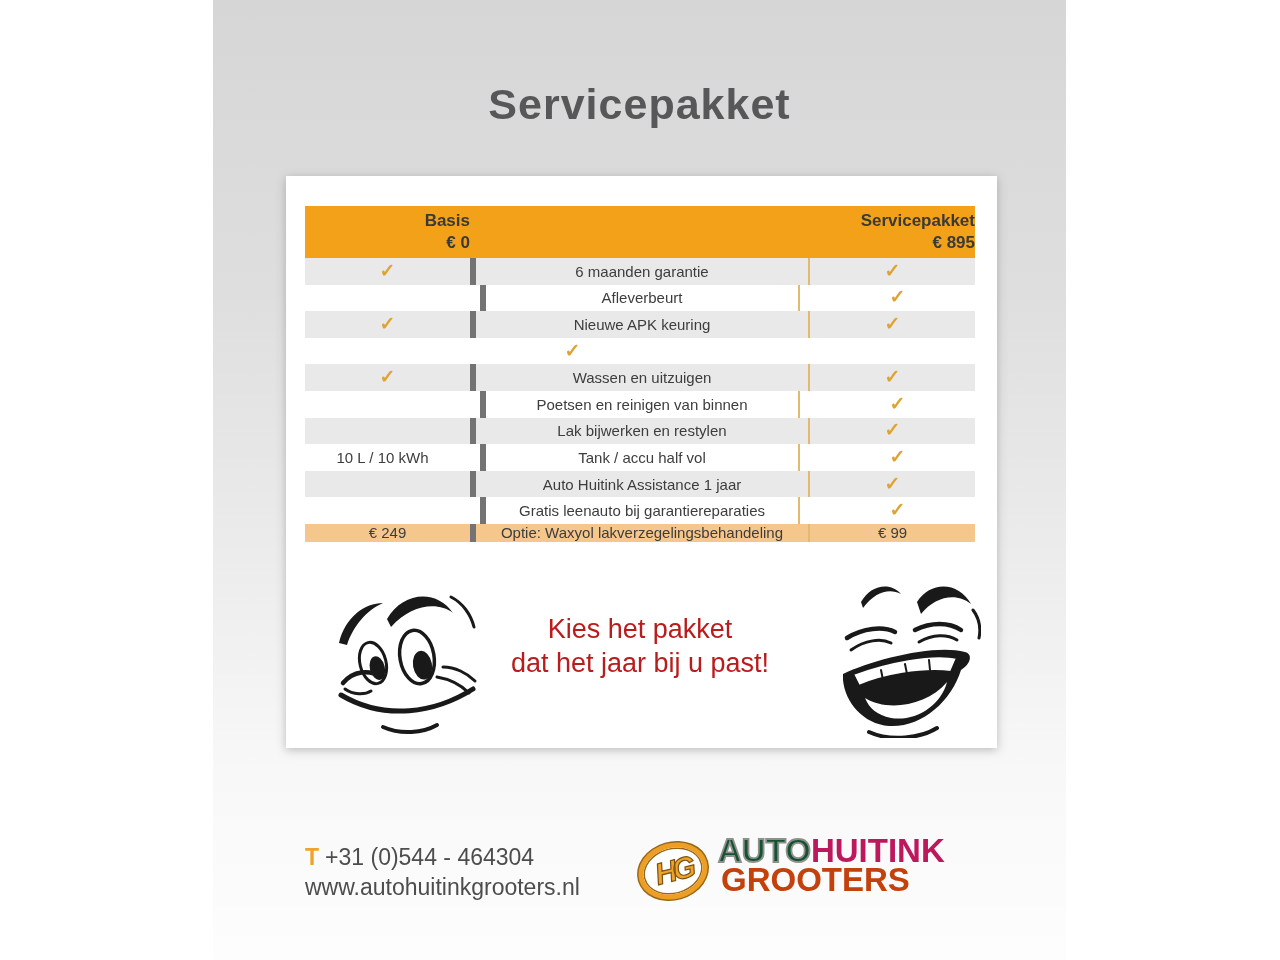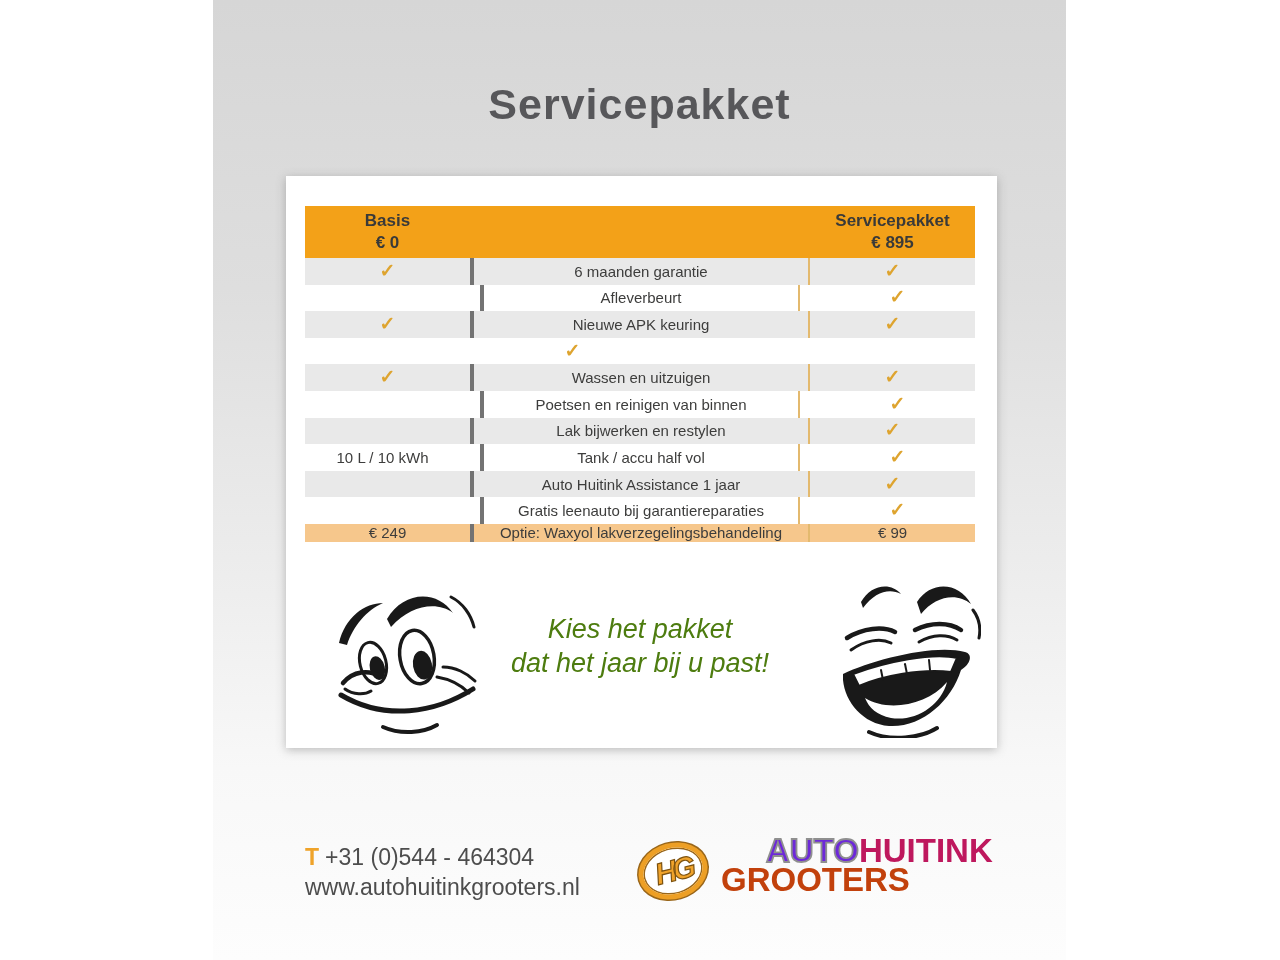--- a/index.html
+++ b/index.html
@@ -17,65 +17,65 @@
   }
 
   .card {
     position:absolute; left:286px; top:176px; width:711px; height:572px;
     background:#ffffff; box-shadow:0 2px 9px rgba(110,110,110,0.45);
   }
 
   .pkg-table { position:absolute; left:19px; top:30px; width:670px; }
   .t-header {
     display:flex; height:52px; background:#f3a118; color:#3a3a39;
-    font-weight:bold; font-size:17px; line-height:1.32; text-align:center;
+    font-weight:bold; font-size:17px; line-height:1.32; text-align:right;
   }
   .t-header .hcell { display:flex; flex-direction:column; justify-content:center; }
   .hcol1 { width:165px; }
   .hcol2 { width:340px; }
   .hcol3 { width:165px; }
 
   .t-row { display:flex; height:26.6px; font-size:15px; color:#3d3d3c; text-align:center; }
   .t-row.highlight { height:18px; background:#f6c78c; }
   .t-row.gray { background:#e9e9e9; }
   .t-row.white { background:#ffffff;gap:20px; }
   .t-row .cell { display:flex; align-items:center; justify-content:center; }
   .c1 { width:165px; }
-  .c2 { width:340px; border-left:4px solid #737373; border-right:2px solid #e3b96e; }
+  .c2 { width:340px; border-left:6px solid #737373; border-right:2px solid #e3b96e; }
   .c3 { width:165px; }
   .check { color:#dea42f; font-size:19px; font-weight:bold; line-height:1; transform:translateY(-1px); }
 
   .face { position:absolute; }
   .face-left  { left:39px;  top:407px; }
   .face-right { left:547px; top:404px; }
 
   .tagline {
     position:absolute; left:154px; top:436px; width:400px; text-align:center;
-    font-style:italic; font-size:27px; color:#4d7c0f; line-height:34px;
+    font-size:27px; color:#b91c1c; line-height:34px;
   }
 
   .footer-contact { position:absolute; left:305px; top:842px; font-size:23px; color:#4d4d4d; line-height:30px; }
   .footer-contact .tee { color:#efa32a; font-weight:bold; margin-right:6px; }
 
   .logo { position:absolute; left:634px; top:836px; width:345px; height:70px; }
   .logo-oval {
     position:absolute; left:4px; top:7px; width:70px; height:56px;
     border:5px solid #ed9f25; border-radius:50%;
     box-shadow:0 0 0 1.5px #99661a, inset 0 0 0 1.5px #99661a;
     transform:rotate(-16deg);
     display:flex; align-items:center; justify-content:center;
     background:#ffffff;
   }
   .logo-monogram {
     font-size:30px; font-weight:900; font-style:italic; color:#f0a32b;
     -webkit-text-stroke:1.2px #7c5210; letter-spacing:-4px; transform:rotate(2deg);
   }
   .logo-text { position:absolute; left:84px; top:0px; font-weight:900; font-size:33px; line-height:29px; letter-spacing:0px; white-space:nowrap; }
   .logo-line2 { margin-left:3px; }
-  .w-outline { color:#6d28d9;margin-left:48px; -webkit-text-stroke:1.8px #8f8f8f; }
+  .w-outline { color:#14532d; -webkit-text-stroke:1.8px #8f8f8f; }
   .w-black { color:#be185d; }
   .w-blue { color:#c2410c; }
 
   svg .ln { fill:none; stroke:#191919; stroke-linecap:round; }
 </style>
 </head>
 <body>
 
 <div class="page">
   <div class="panel"></div>

